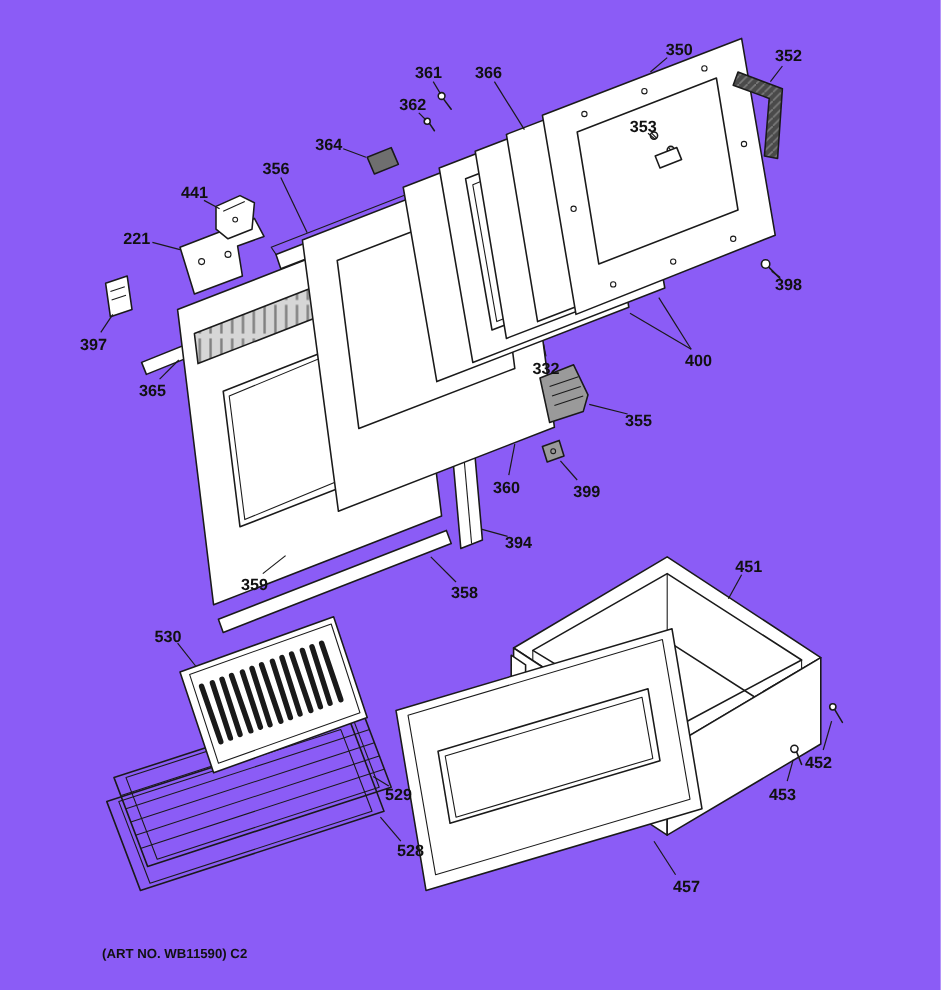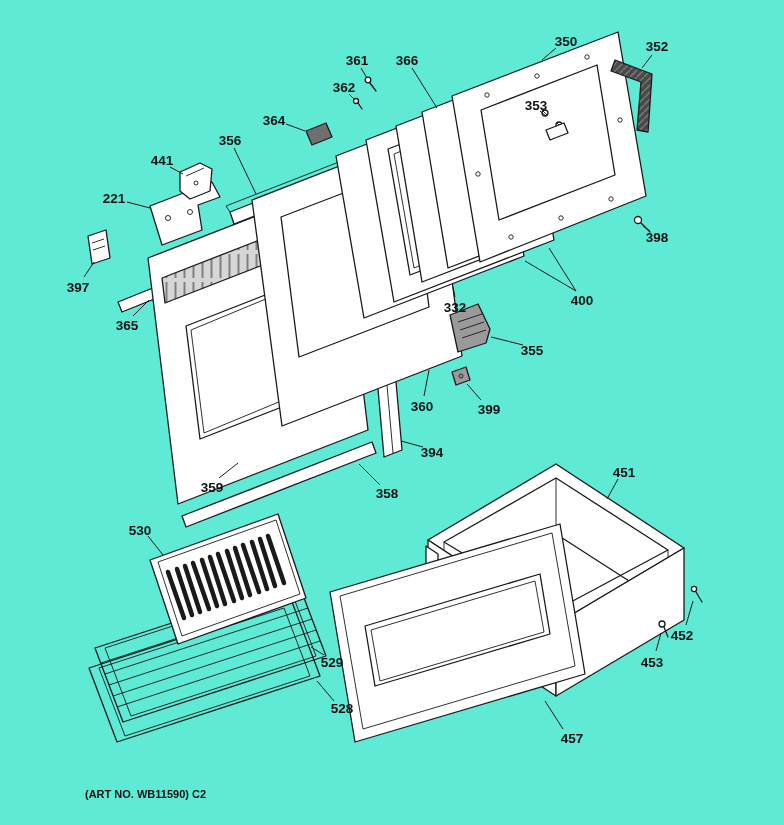--- a/index.html
+++ b/index.html
@@ -1,17 +1,17 @@
 <!DOCTYPE html>
 <html><head>
 <meta charset="utf-8">
 <title>Diagram</title>
 <style>
   html,body{margin:0;padding:0;background:#ffffff;}
-  .canvas{width:784px;height:825px;position:relative;background:#5eead4;font-family:"Liberation Sans",sans-serif;text-decoration:underline;}
+  .canvas{width:784px;height:825px;position:relative;background:#8b5cf6;font-family:"Liberation Sans",sans-serif;text-decoration:underline;}
   svg{display:block;}
   .fw{fill:#ffffff;stroke:#1a1a1a;stroke-width:1.3;stroke-linejoin:round;stroke-linecap:round;}
   .ln{fill:none;stroke:#1a1a1a;stroke-width:1.3;stroke-linejoin:round;stroke-linecap:round;}
   .thin{fill:none;stroke:#1a1a1a;stroke-width:0.9;stroke-linejoin:round;}
   .lead line{stroke:#1a1a1a;stroke-width:1;}
   .slot line{stroke:#1a1a1a;stroke-width:4.5;stroke-linecap:round;}
   .lbl{font-family:"Liberation Sans",sans-serif;font-size:13.5px;font-weight:bold;fill:#111111;text-anchor:middle;}
   .foot{font-family:"Liberation Sans",sans-serif;font-size:11px;font-weight:bold;fill:#111111;text-anchor:start;}
 </style>
 </head>

